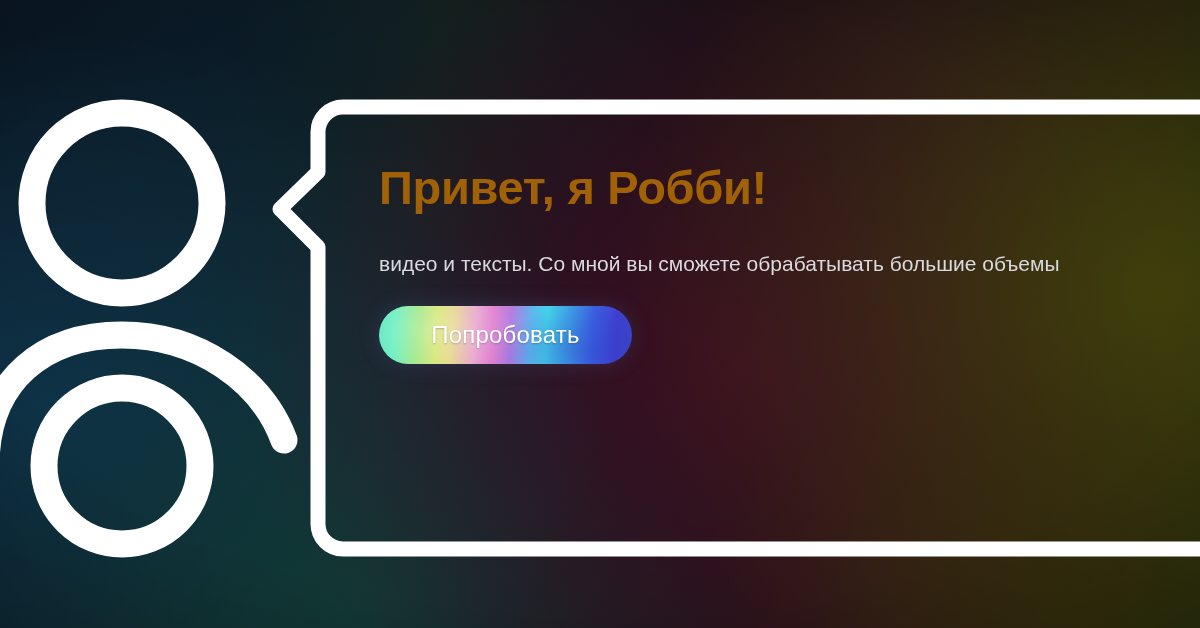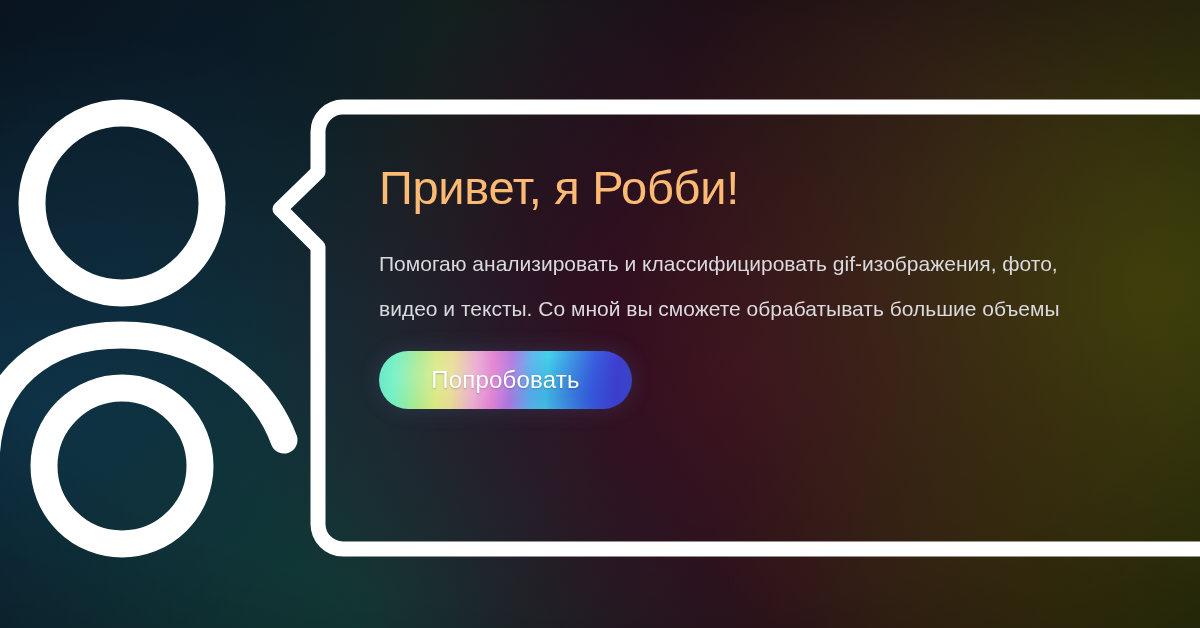--- a/index.html
+++ b/index.html
@@ -83,23 +83,23 @@
   .bubble-content {
     position: absolute;
     left: 379px;
     top: 160px;
     width: 790px;
   }
   .headline {
     margin: 0;
     font-size: 47px;
     line-height: 56px;
-    font-weight: 400;
+    font-weight: 700;
     letter-spacing: -0.3px;
-    color: #fdba74;
+    color: #a16207;
     white-space: nowrap;
   }
   .body-copy {
     margin: 25px 0 0 0;
     font-size: 21px;
     line-height: 45px;
     font-weight: 400;
     color: #d9d9de;
     max-width: 780px;
   }
@@ -195,21 +195,20 @@
              C 198 335, 262 380, 284 440" fill="none" stroke="#ffffff" stroke-width="27" stroke-linecap="round"></path>
 
     <circle cx="122" cy="466" r="78" fill="none" stroke="#ffffff" stroke-width="27"></circle>
   </svg>
 
   <div class="bubble-content">
 
     <h1 class="headline">Привет, я Робби!</h1>
 
     <p class="body-copy">
-      <span class="line">Помогаю анализировать и классифицировать gif-изображения, фото,</span>
       <span class="line">видео и тексты. Со мной вы сможете обрабатывать большие объемы</span>
     </p>
 
     <div class="cta-wrap">
       <button class="cta-button" type="button">
         <span class="cta-label">Попробовать</span>
       </button>
     </div>
 
   </div>

